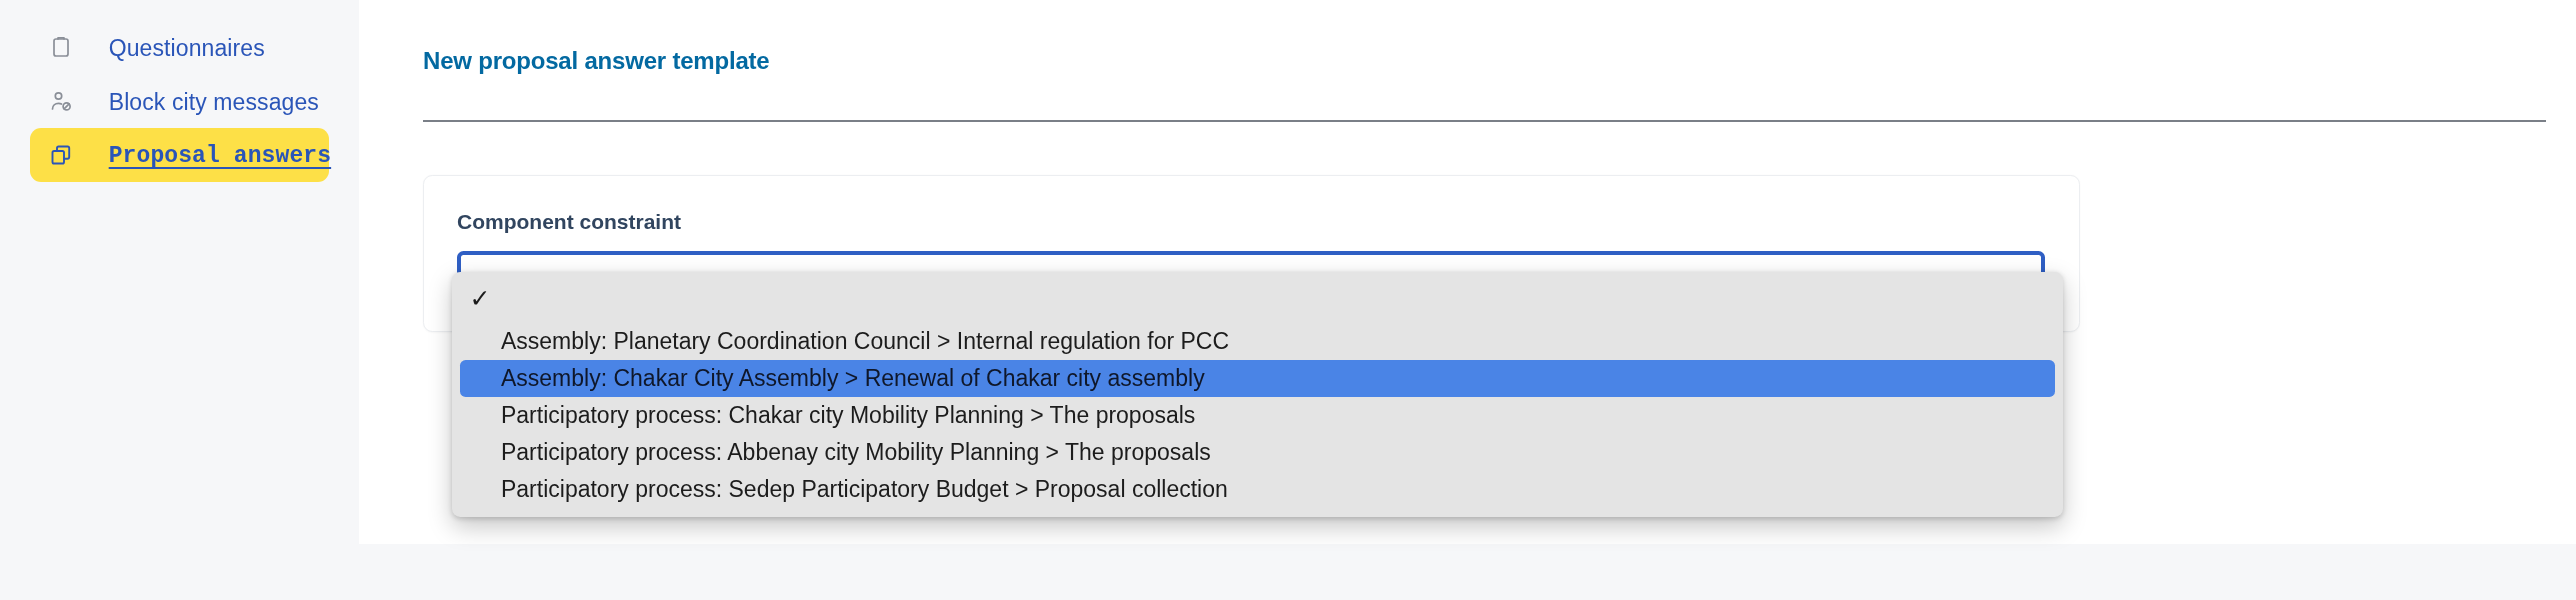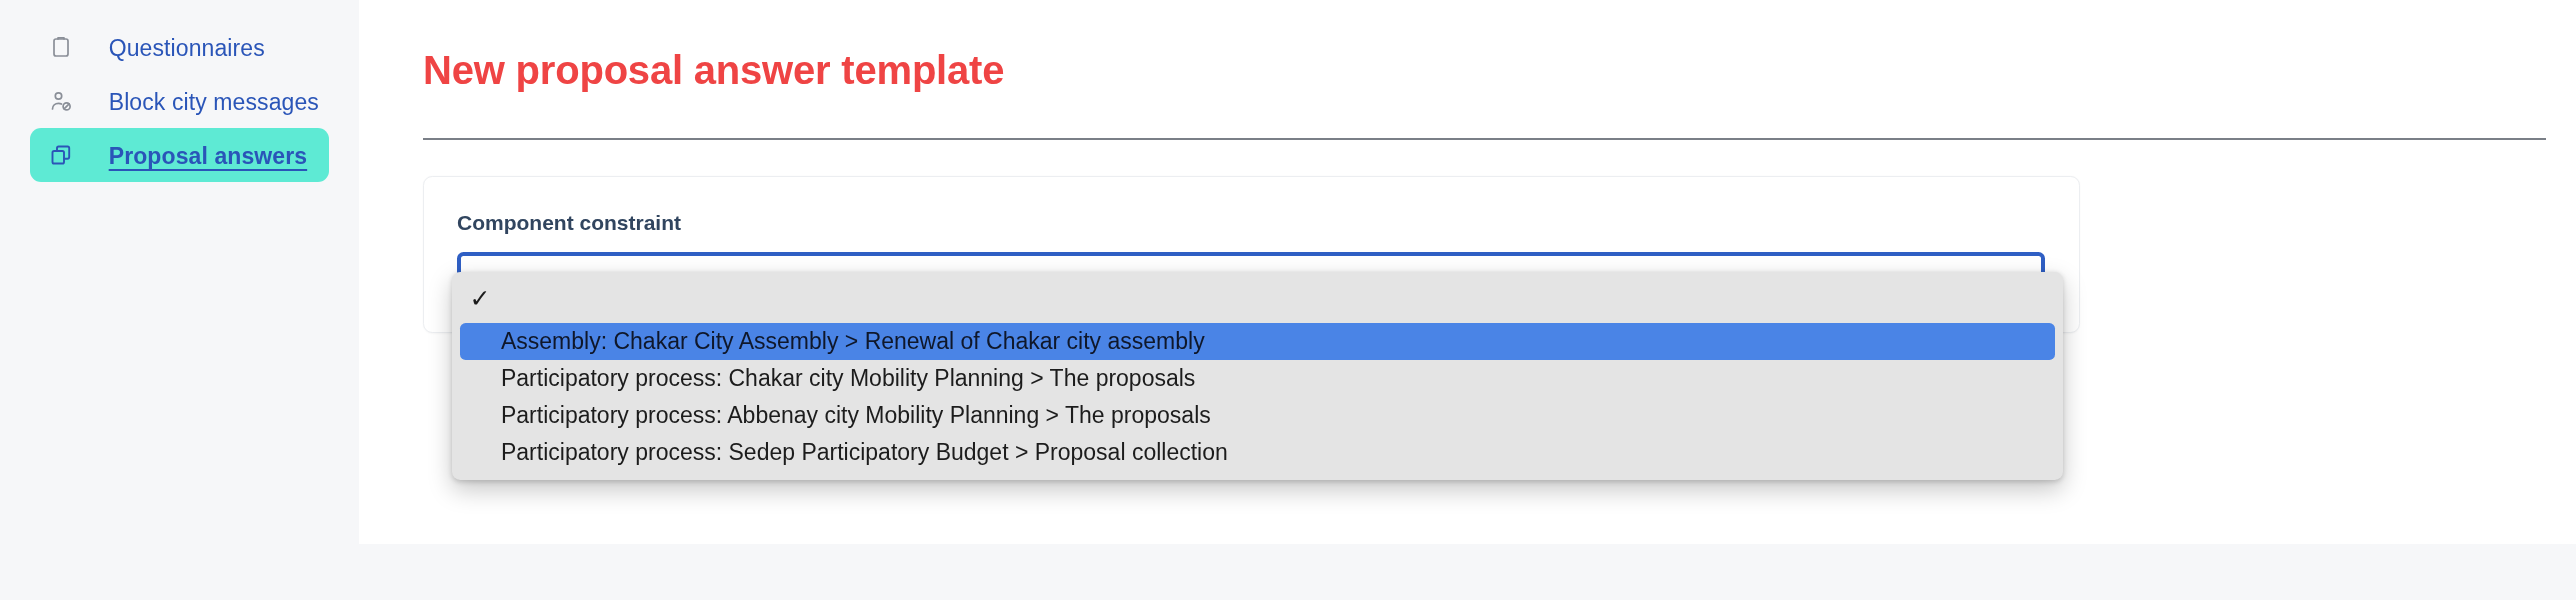--- a/index.html
+++ b/index.html
@@ -39,21 +39,22 @@
     align-items: flex-end;
     gap: 34px;
     margin: 0 30px 0 30px;
     padding: 13px 16.7px;
     border-radius: 11px;
     cursor: pointer;
     min-height: 48px;
   }
 
   .nav-item.active {
-    background: #5eead4;
+    background: #fde047;
+    font-family: Liberation Mono, monospace;
   }
 
   .nav-icon {
     width: 28px;
     height: 28px;
     flex: 0 0 28px;
     display: flex;
     align-items: center;
     justify-content: center;
     color: #8a8f98;
@@ -82,37 +83,37 @@
     background: #ffffff;
     position: relative;
     height: 572px;
   }
 
   .content {
     padding: 48px 0 0 64px;
   }
 
   .page-title {
-    font-size: 40px;
+    font-size: 24px;
     font-weight: 700;
-    color: #ef4444;
+    color: #0369a1;
     letter-spacing: -0.2px;
     line-height: 1.1;
   }
 
   .title-divider {
     height: 1.9px;
     background: #7a7f87;
     margin: 46px 0 0 0;
     width: 2123px;
   }
 
   
   .card {
-    margin-top: 36px;
+    margin-top: 53px;
     width: 1657px;
     border: 0.9px solid #eceef1;
     border-radius: 9.3px;
     background: #ffffff;
     padding: 33px 33px 28px 33px;
     box-shadow: 0 0.9px 1.9px rgba(16,24,40,.03);
     position: relative;
   }
 
   .card-heading {
@@ -258,20 +259,24 @@
 
 <div class="dropdown-popup">
 
   <div class="dd-option">
     <span class="dd-check">✓</span>
     <span class="dd-text"></span>
   </div>
 
   <div class="dd-spacer"></div>
 
+  <div class="dd-option">
+    <span class="dd-check"></span>
+    <span class="dd-text">Assembly: Planetary Coordination Council &gt; Internal regulation for PCC</span>
+  </div>
 
   <div class="dd-option highlighted">
     <span class="dd-check"></span>
     <span class="dd-text">Assembly: Chakar City Assembly &gt; Renewal of Chakar city assembly</span>
   </div>
 
   <div class="dd-option">
     <span class="dd-check"></span>
     <span class="dd-text">Participatory process: Chakar city Mobility Planning &gt; The proposals</span>
   </div>

